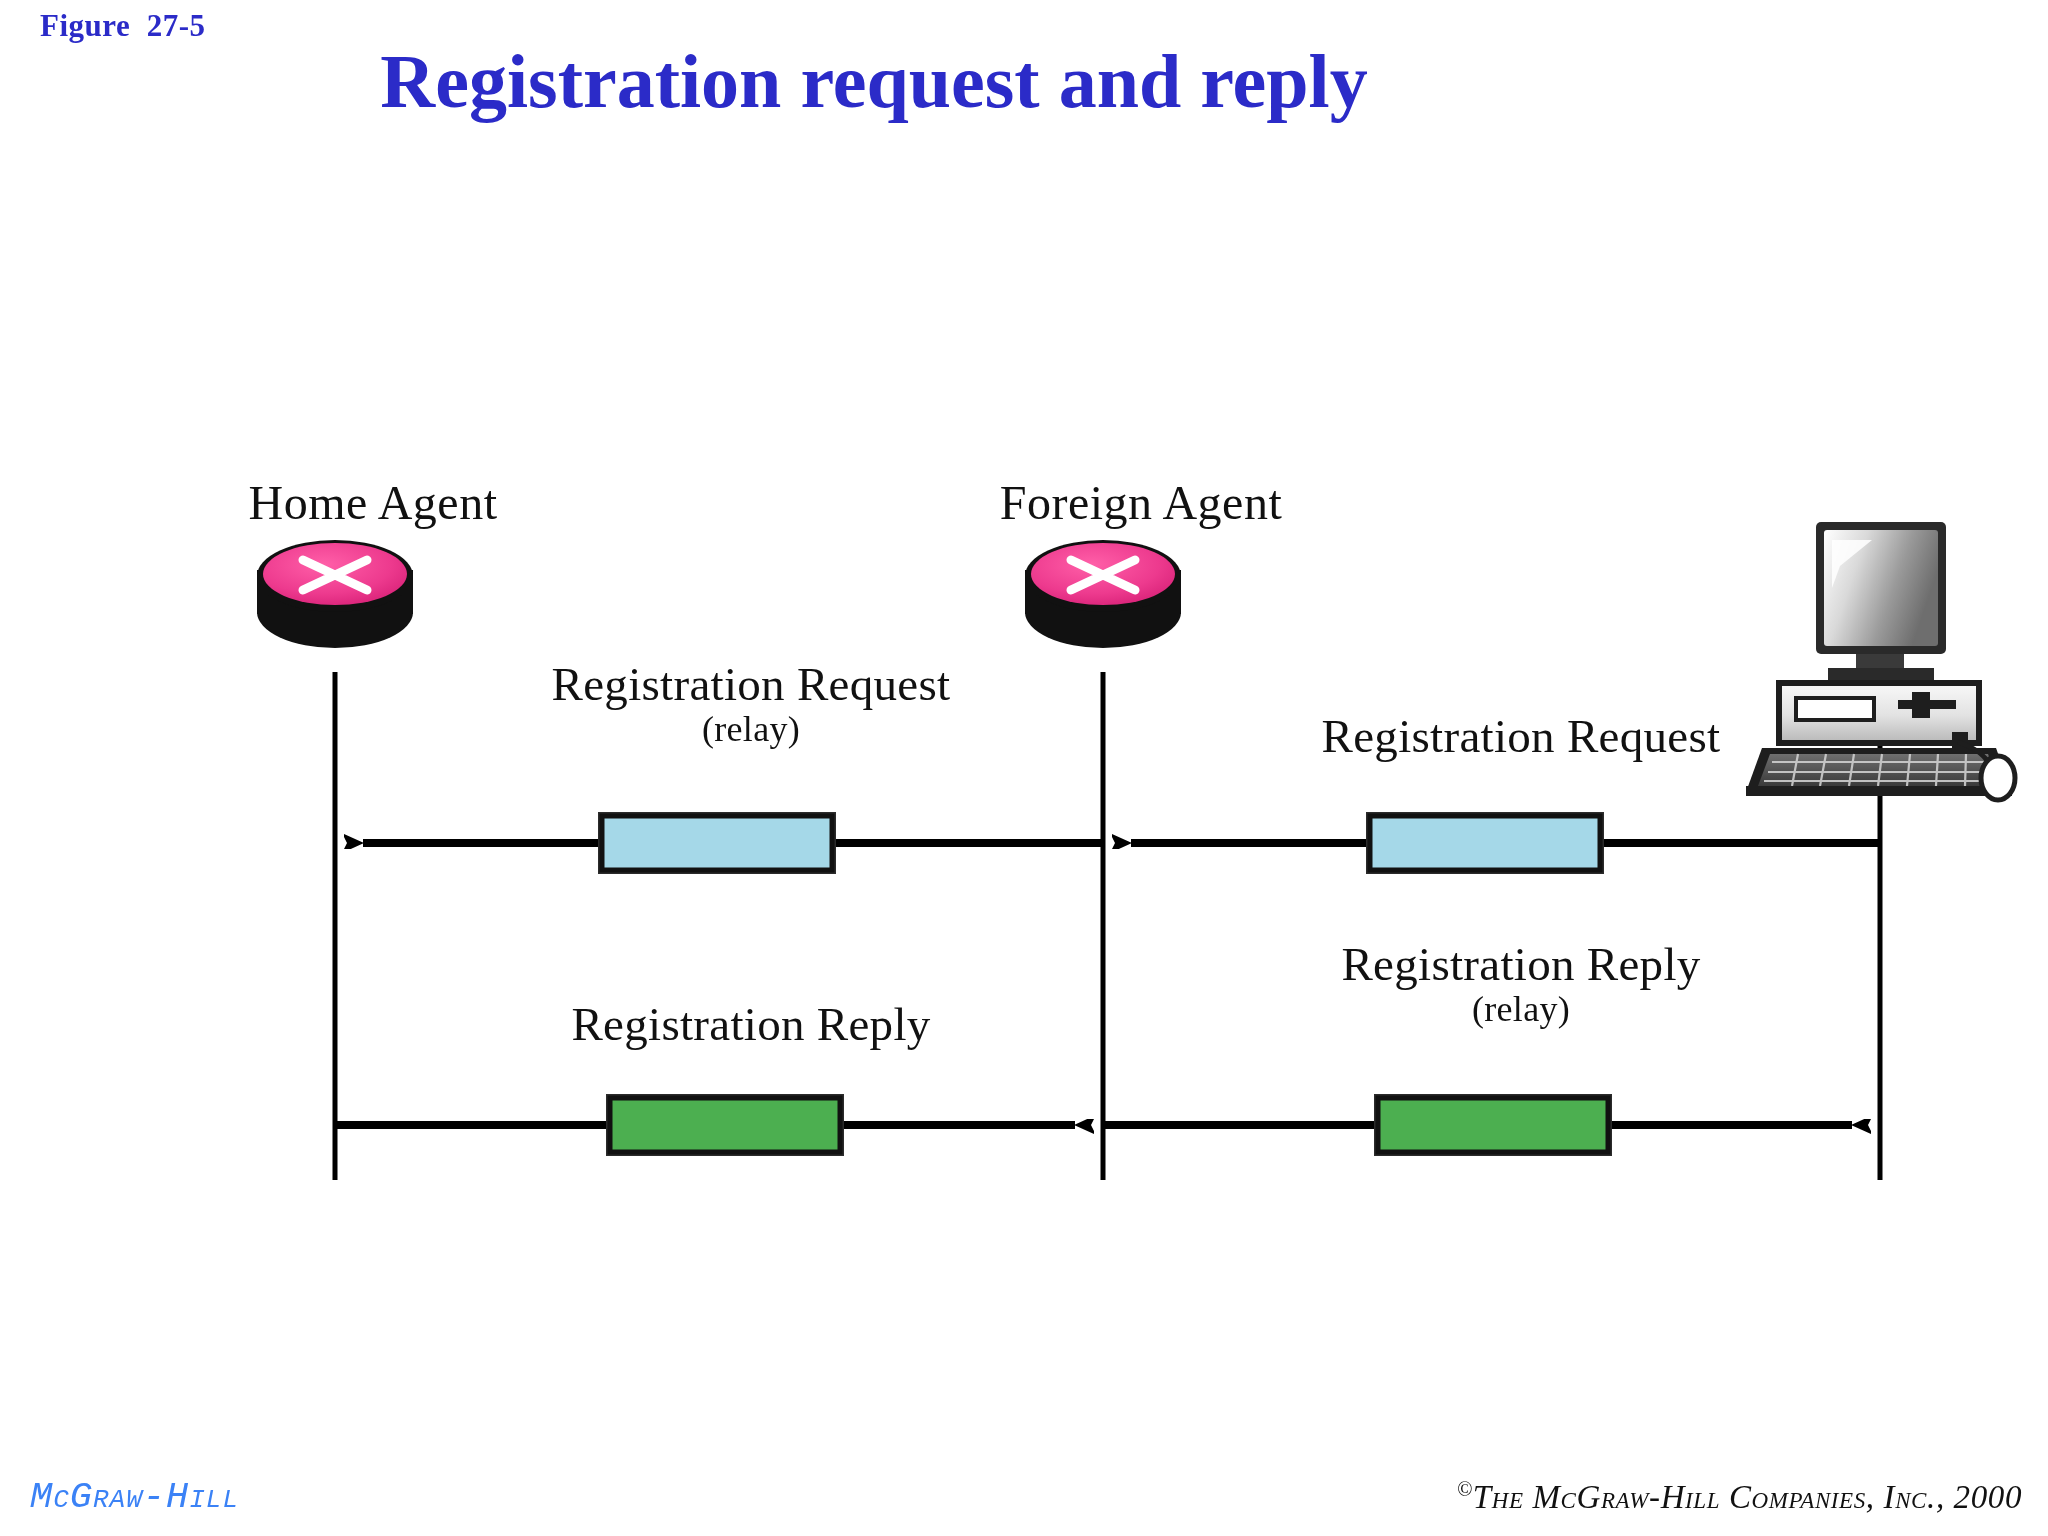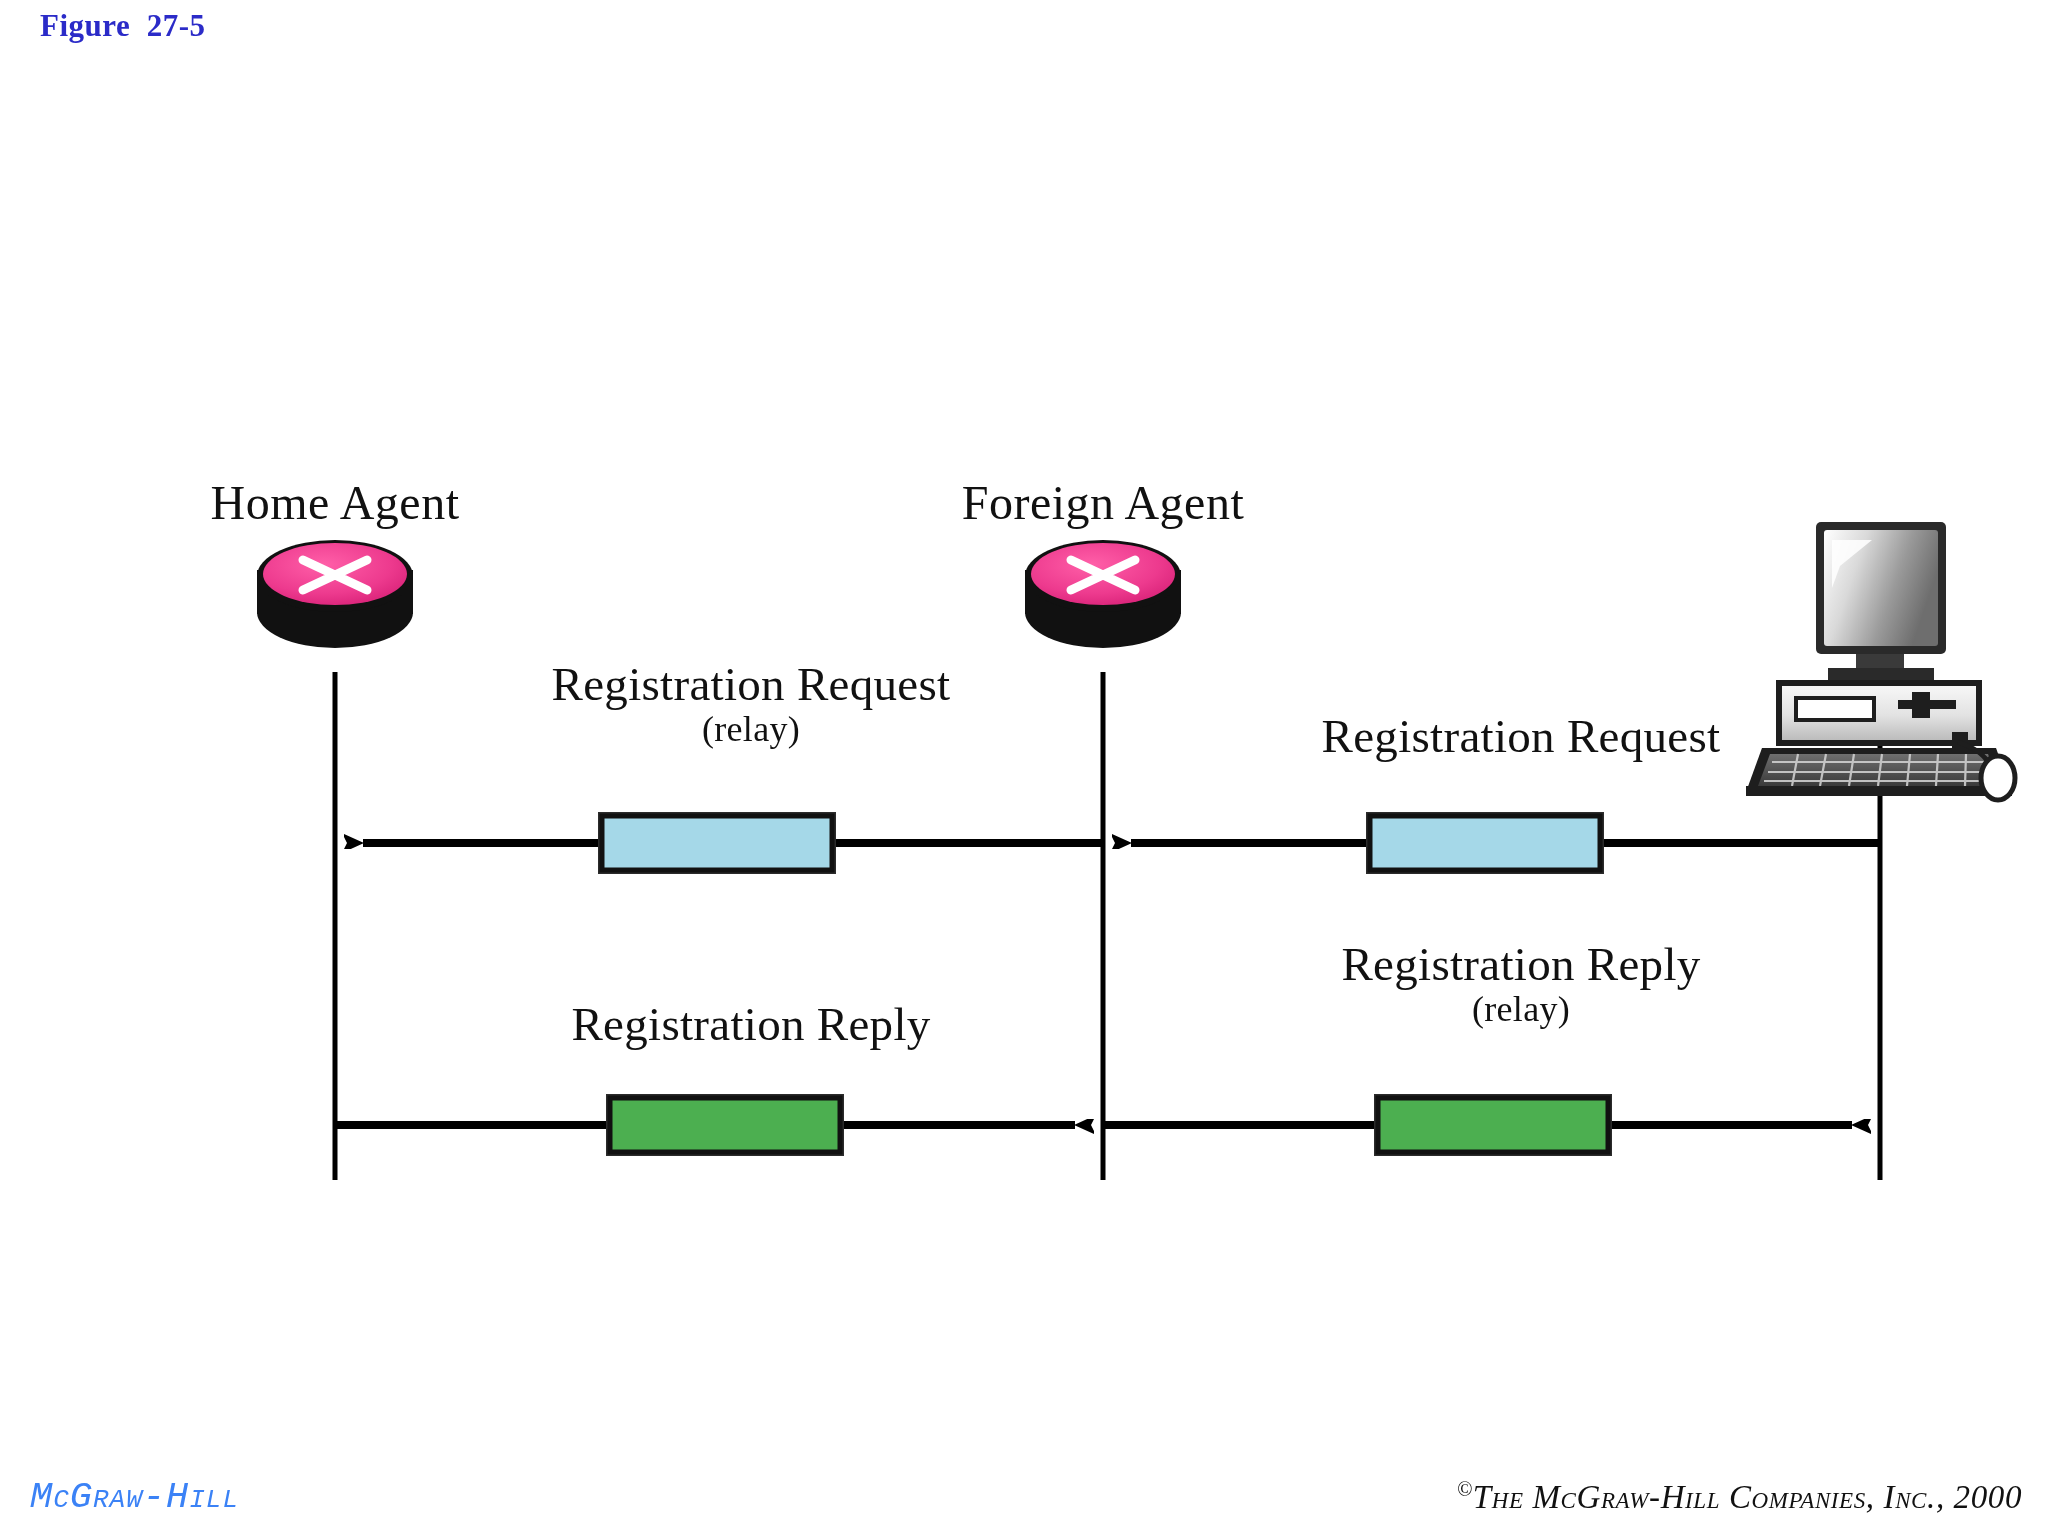--- a/index.html
+++ b/index.html
@@ -56,20 +56,21 @@
 
   
   .node-label {
     position: absolute;
     font-family: "Liberation Serif", "DejaVu Serif", serif;
     font-size: 48px;
     color: #111111;
     white-space: nowrap;
     transform: translateX(-50%);
     letter-spacing: 0.5px;
+    margin-left: 38px;
   }
 
   
   .msg-label {
     position: absolute;
     font-family: "Liberation Serif", "DejaVu Serif", serif;
     font-size: 47px;
     color: #111111;
     white-space: nowrap;
     transform: translateX(-50%);
@@ -114,20 +115,21 @@
     font-variant: normal;
   }
 </style>
 </head>
 <body>
 
 <div id="page">
 
   <div class="figure-label">Figure  27-5</div>
 
+  <div class="page-title">Registration request and reply</div>
 
   <svg id="diagram" viewBox="0 0 2048 1536">
     <defs>
 
       <linearGradient id="screenGrad" x1="0" y1="0" x2="1" y2="0.35">
         <stop offset="0%" stop-color="#ffffff"></stop>
         <stop offset="35%" stop-color="#d9d9d9"></stop>
         <stop offset="70%" stop-color="#9a9a9a"></stop>
         <stop offset="100%" stop-color="#6e6e6e"></stop>
       </linearGradient>

